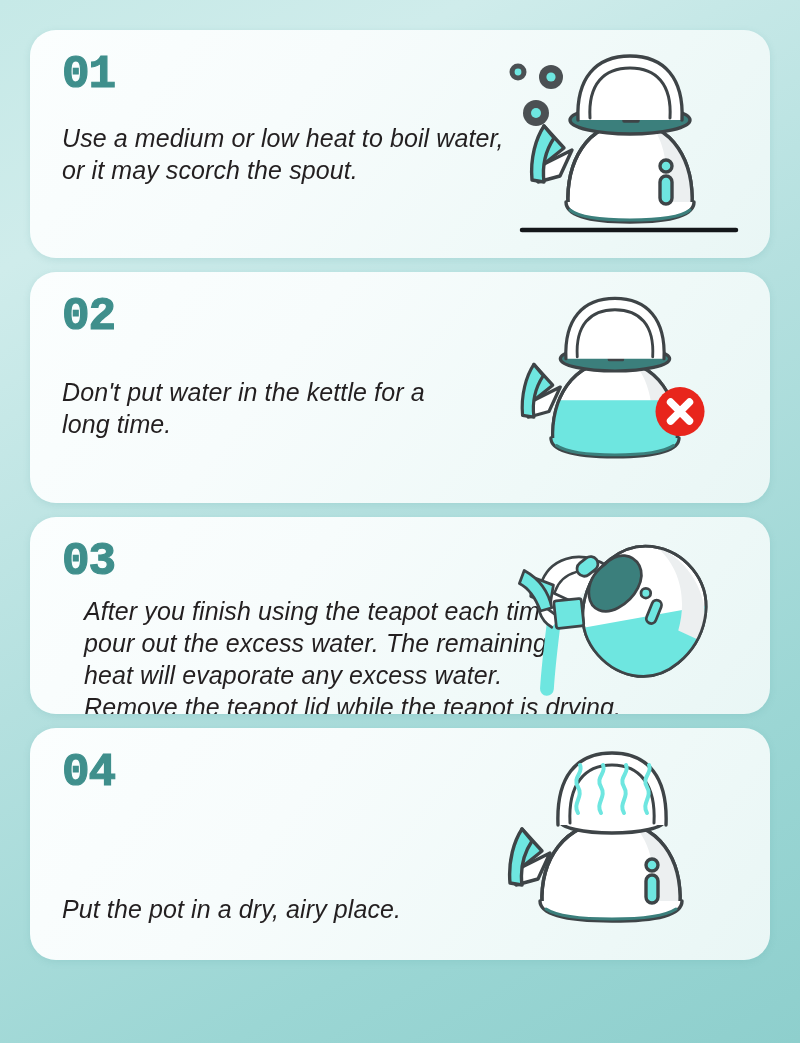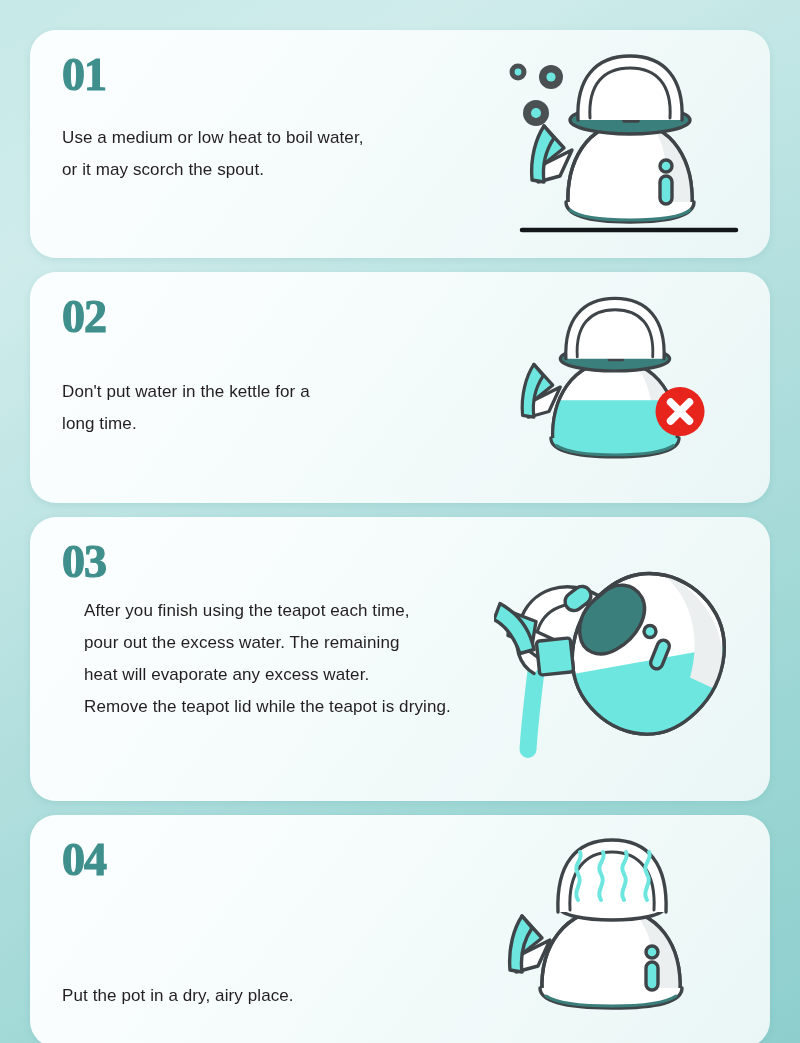--- a/index.html
+++ b/index.html
@@ -19,42 +19,43 @@
   .card{
     position:relative;
     border-radius:26px;
     background:linear-gradient(128deg,#fbfefe 0%,#f7fcfc 35%,#eff9f8 72%,#e9f6f5 100%);
     box-shadow:0 2px 7px rgba(90,160,158,.18);
     overflow:hidden;
     flex:0 0 auto;
   }
   .card-1{height:228px;}
   .card-2{height:231px;}
-  .card-3{height:284px;}
+  .card-3{height:197px;}
   .card-4{height:232px;}
 
   .num{
     position:absolute;
     left:32px;top:22px;
-    font-family:Liberation Serif, serif;
+    font-family:Liberation Mono, monospace;
     font-weight:700;
     font-size:46px;
     letter-spacing:-1px;
     color:#3f8f8c;
     line-height:1;
     -webkit-text-stroke:1.2px #3f8f8c;
   }
   .body-text{
     position:absolute;
     left:32px;
-    font-size:17px;
+    font-size:25px;
     line-height:32px;
     color:#231f20;
     white-space:pre-line;
     letter-spacing:.1px;
+    font-style:italic;
   }
   .card-1 .body-text{top:92px;}
   .card-2 .body-text{top:104px;}
   .card-3 .body-text{top:78px;margin-left:22px;}
   .card-4 .body-text{top:133px;margin-top:32px;}
 
   .art{
     position:absolute;
     right:0;top:0;
     height:100%;

